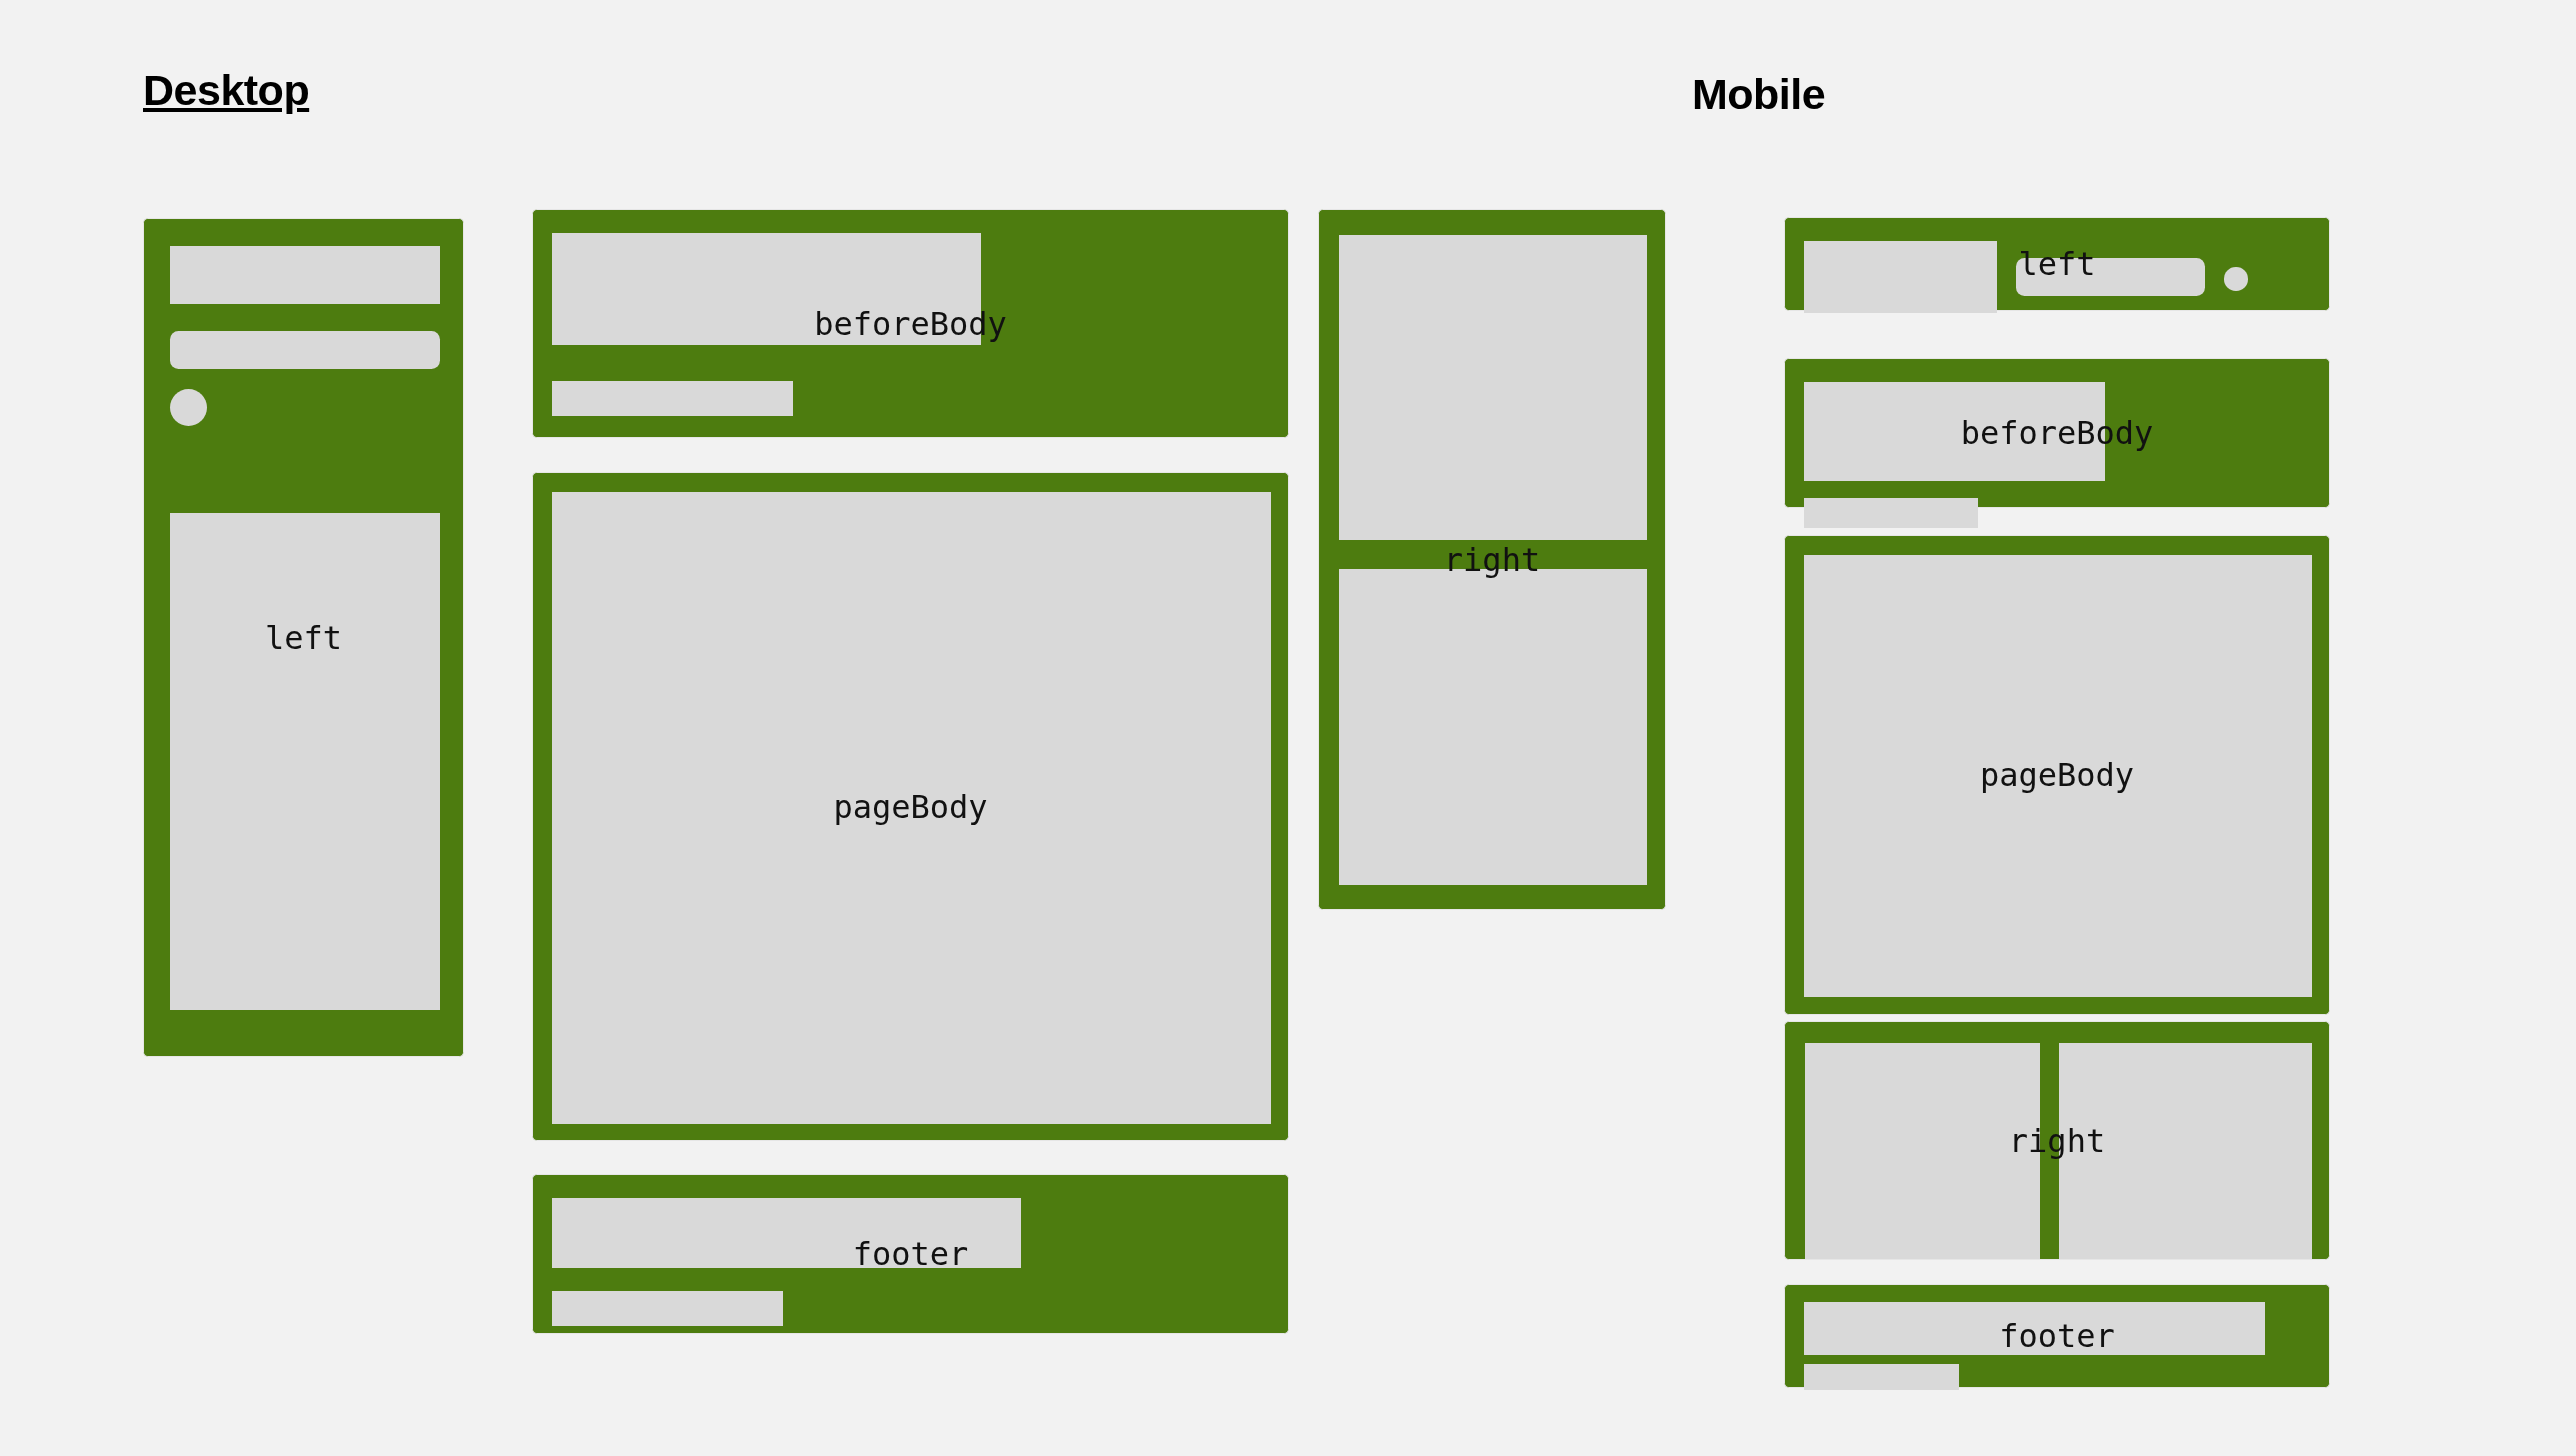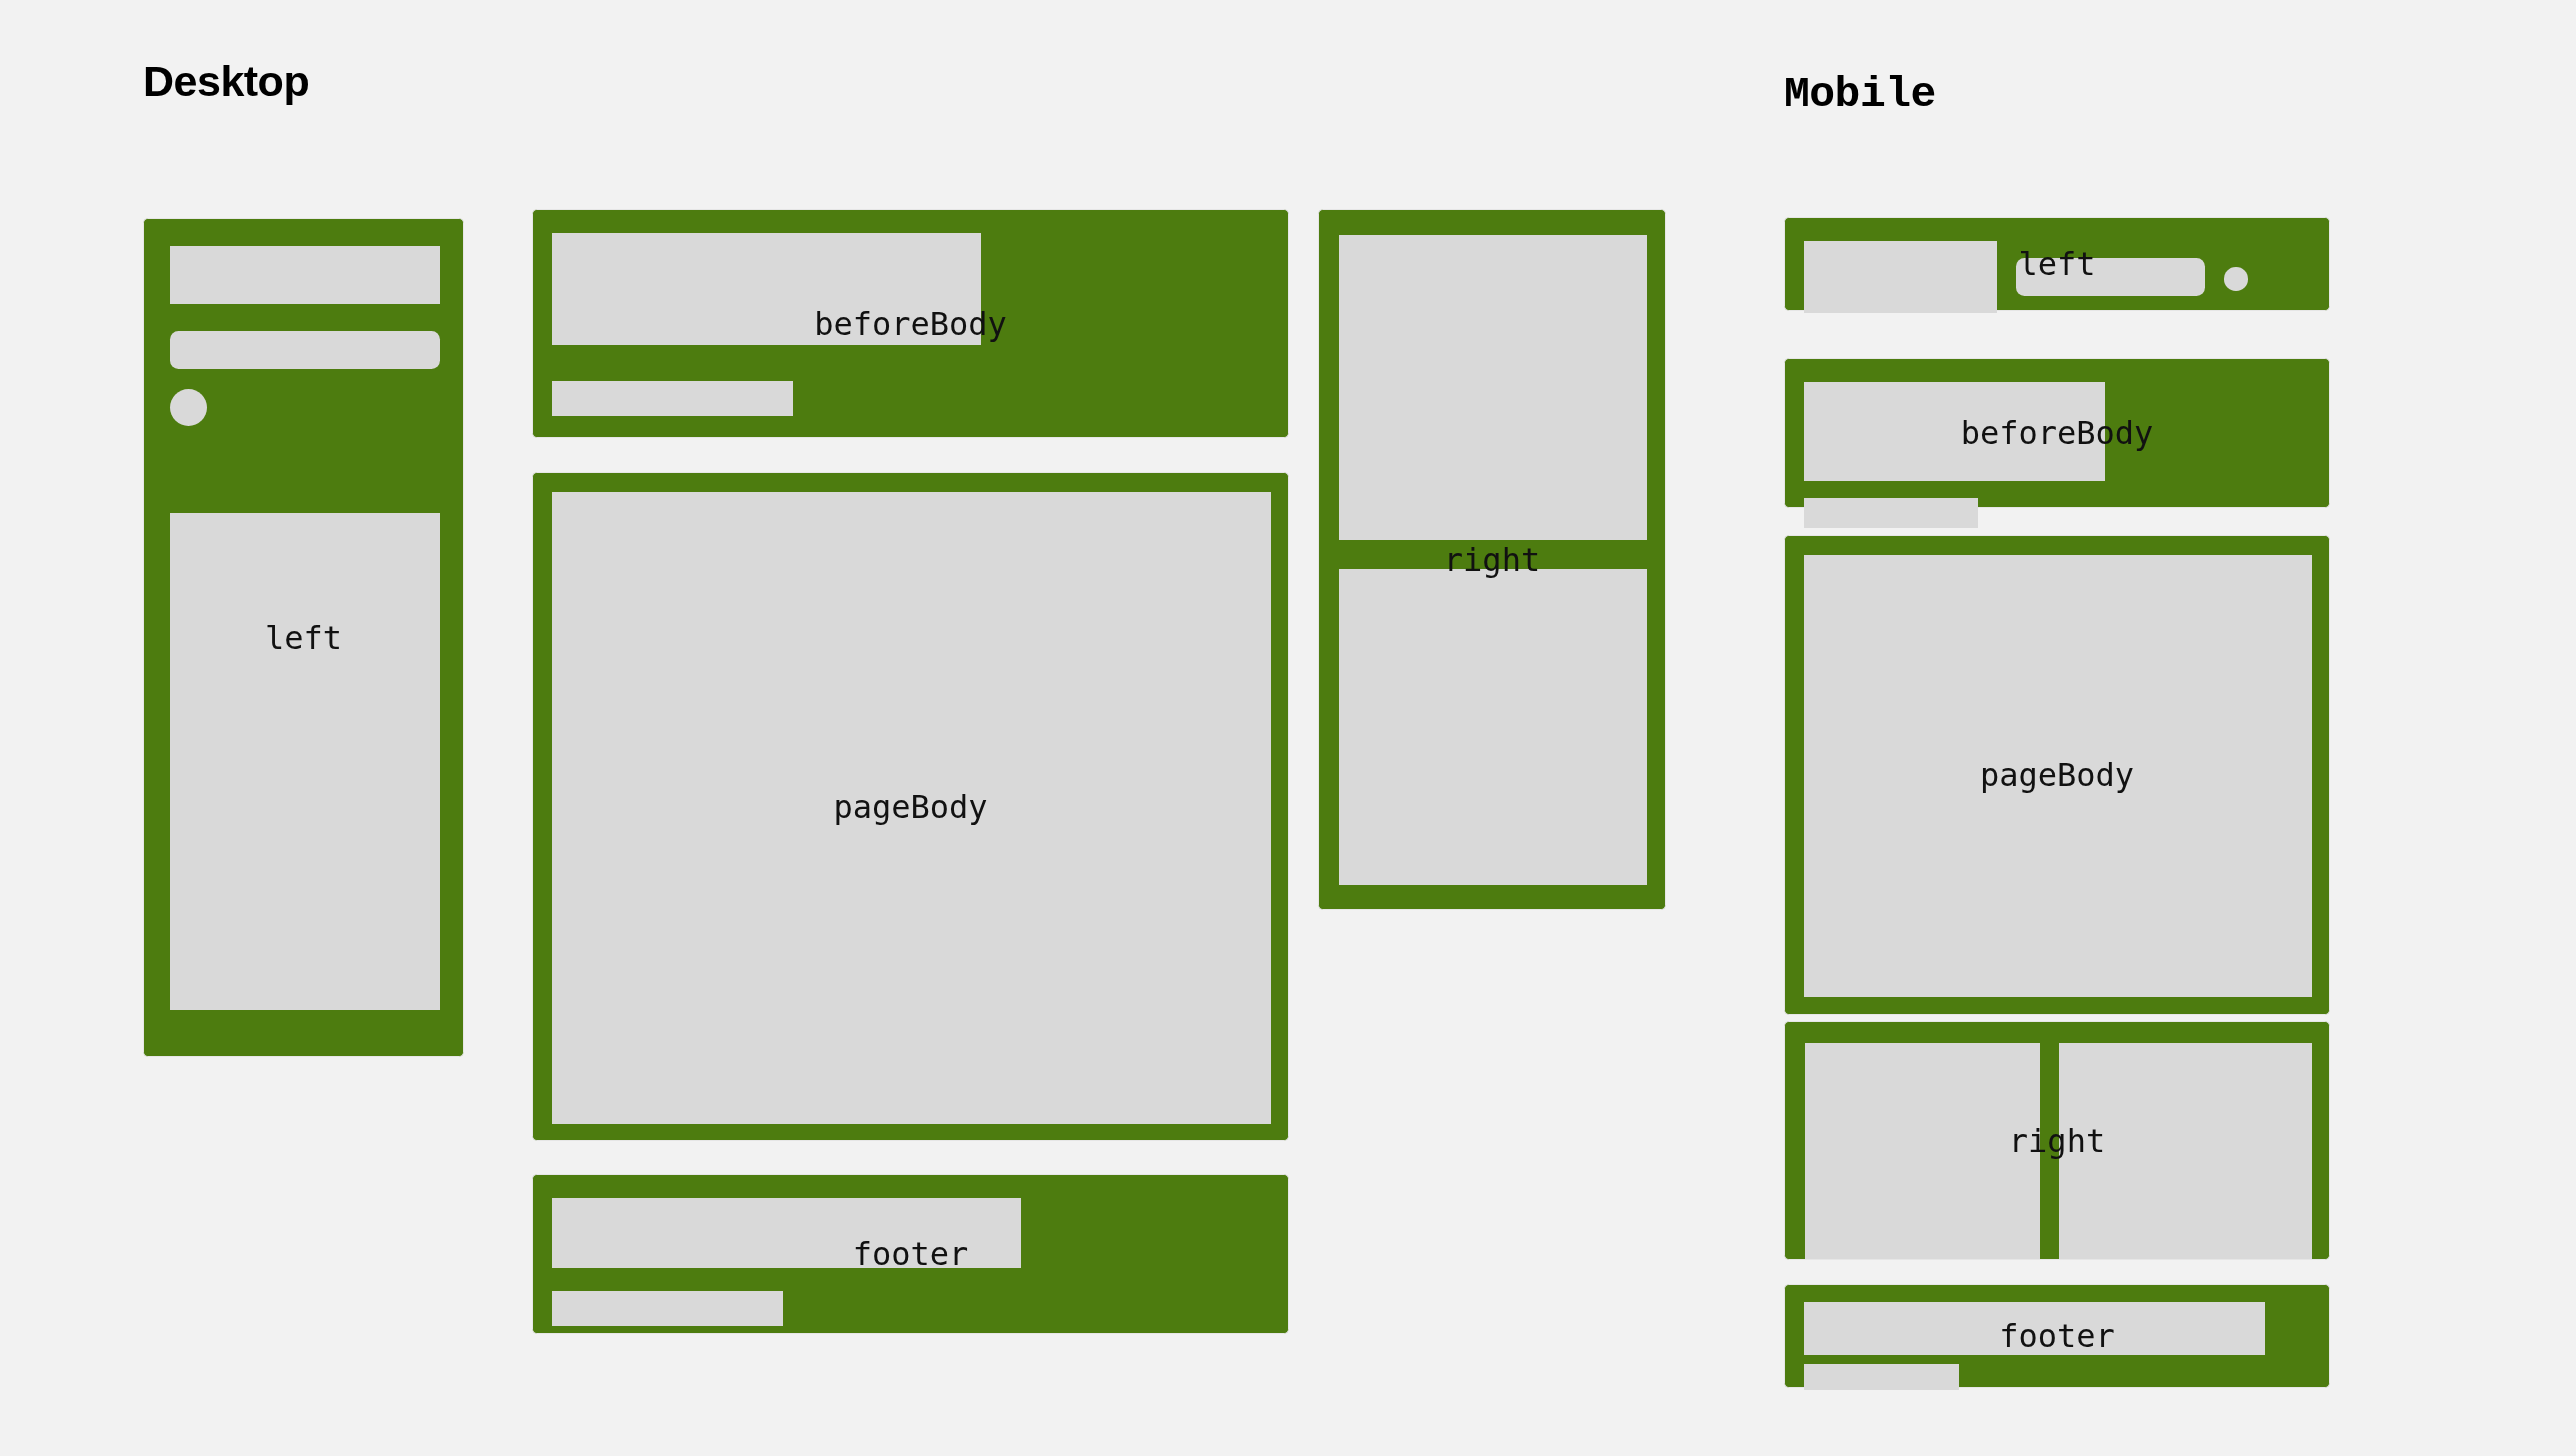--- a/index.html
+++ b/index.html
@@ -55,21 +55,21 @@
   }
 
   .blk {
     position: absolute;
     background: #d9d9d9;
   }
   .blk.rounded { border-radius: 8.5px; }
   .blk.circle  { border-radius: 50%; }
 
   
-  #desk-heading { left: 143px; top: 60px; }
+  #desk-heading { left: 143px; top: 69px; text-decoration: underline; }
 
   
   #desk-left-panel { left: 143px; top: 218px; width: 321px; height: 839px; }
   #desk-left-b1 { left: 26px;  top: 27px;  width: 270px; height: 58px; }
   #desk-left-b2 { left: 26px;  top: 112px; width: 270px; height: 38px; }
   #desk-left-b3 { left: 26px;  top: 170px; width: 37px;  height: 37px; }
   #desk-left-b4 { left: 26px;  top: 294px; width: 270px; height: 497px; }
 
   
   #desk-before-panel { left: 532px; top: 209px; width: 757px; height: 229px; }
@@ -84,21 +84,21 @@
   #desk-footer-panel { left: 532px; top: 1174px; width: 757px; height: 160px; }
   #desk-footer-b1 { left: 19px; top: 22.6px;  width: 469px; height: 70px; }
   #desk-footer-b2 { left: 19px; top: 116px; width: 231px; height: 35px; }
 
   
   #desk-right-panel { left: 1318px; top: 209px; width: 348px; height: 701px; }
   #desk-right-b1 { left: 20px; top: 25.4px;  width: 308px; height: 305px; }
   #desk-right-b2 { left: 20px; top: 359px; width: 308px; height: 316px; }
 
   
-  #mob-heading { left: 1784px; top: 73px; font-family: Liberation Mono, monospace; }
+  #mob-heading { left: 1692px; top: 73px; }
 
   
   #mob-left-panel { left: 1784px; top: 217px; width: 546px; height: 94px; }
   #mob-left-b1 { left: 19px;  top: 22.6px; width: 193px; height: 72px; }
   #mob-left-b2 { left: 231px; top: 40px; width: 189px; height: 38px; }
   #mob-left-b3 { left: 439px; top: 49px; width: 23.5px;  height: 23.5px; }
 
   
   #mob-before-panel { left: 1784px; top: 358px; width: 546px; height: 150px; }
   #mob-before-b1 { left: 19px; top: 22.6px;  width: 301px; height: 99px; }

